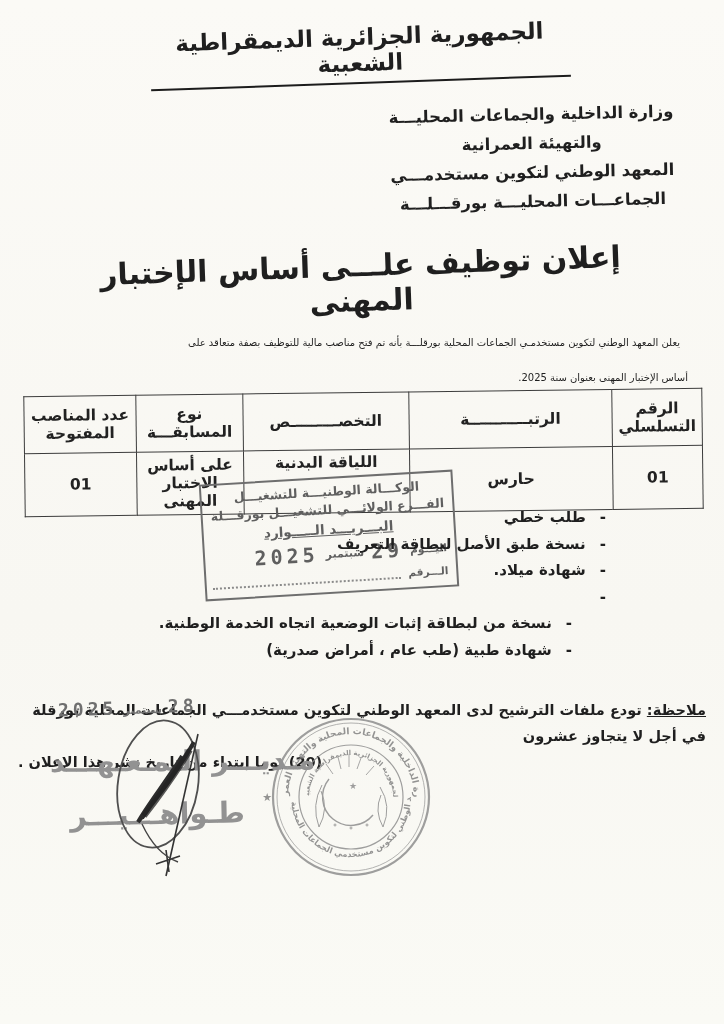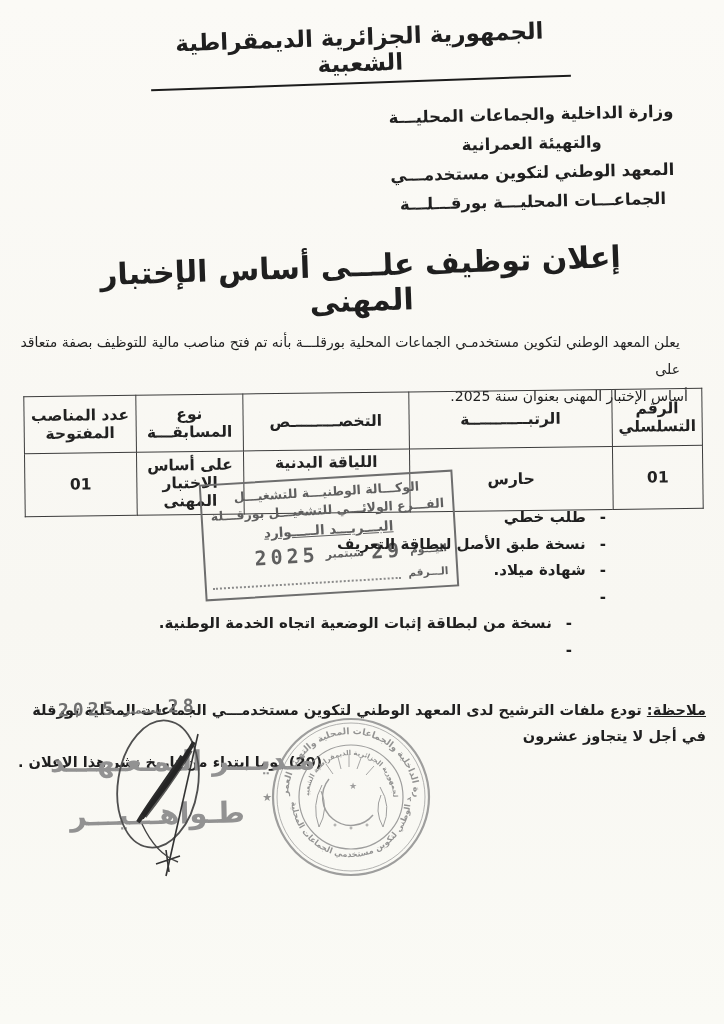--- a/index.html
+++ b/index.html
@@ -12,23 +12,23 @@
   }
   
   .republic-title{position:absolute; left:150px; top:24px; width:420px; text-align:center;
     font-size:23px; font-weight:bold; transform:rotate(-2deg);}
   .republic-title .underlined{display:inline-block; border-bottom:2.5px solid #1c1c1c; padding-bottom:6px;}
   .ministry{position:absolute; right:24px; top:100px; width:336px; text-align:center;
     font-size:16.5px; font-weight:600; line-height:29px; transform:rotate(-1.3deg);}
   
   .main-title{position:absolute; left:66px; top:248px; width:590px; text-align:center;
     font-size:30px; font-weight:bold; transform:rotate(-2deg); letter-spacing:1px;}
-  .intro{position:absolute; right:20px; top:329px; width:684px; font-size:14px; font-weight:500; line-height:27px;}
+  .intro{position:absolute; right:20px; top:329px; width:684px; font-size:10px; font-weight:500; line-height:27px;}
   .intro .l1{padding-right:24px;}
-  .intro .l2{padding-right:16px;}
+  .intro .l2{padding-right:16px;margin-top:8px;}
   
   .doc-table{position:absolute; left:24px; top:392px; width:679px; border-collapse:collapse;
     transform:rotate(-0.7deg); font-size:15.5px;}
   .doc-table th,.doc-table td{border:1.7px solid #3c3c3c; text-align:center; vertical-align:middle;
     padding:3px 2px; font-weight:600; color:#222;}
   .doc-table th{height:50px; font-size:15.5px;}
   .doc-table td{height:56px; font-size:15.5px;}
   
   .req-list{position:absolute; right:118px; top:504px; font-size:15px; font-weight:600; z-index:6;}
   .req-item{display:flex; direction:rtl; gap:14px; line-height:26.5px; align-items:flex-start;}
@@ -126,20 +126,21 @@
     </div>
     <div class="req-item">
       <span class="req-dash">-</span>
     </div>
     <div class="req-item">
       <span class="req-dash">-</span>
       <span>نسخة من لبطاقة إثبات الوضعية اتجاه الخدمة الوطنية.</span>
     </div>
     <div class="req-item">
       <span class="req-dash">-</span>
+      <span>شهادة طبية (طب عام ، أمراض صدرية)</span>
     </div>
   </div>
 
   <div class="note">
     <div>
       <span class="note-label">ملاحظة:</span>
       <span>تودع ملفات الترشيح لدى المعهد الوطني لتكوين مستخدمـــي الجماعات المحلية بورقلة في أجل لا يتجاوز عشرون</span>
     </div>
     <div class="note-l2">(20) يوما إبتداء من تاريخ نشر هذا الإعلان .</div>
   </div>

